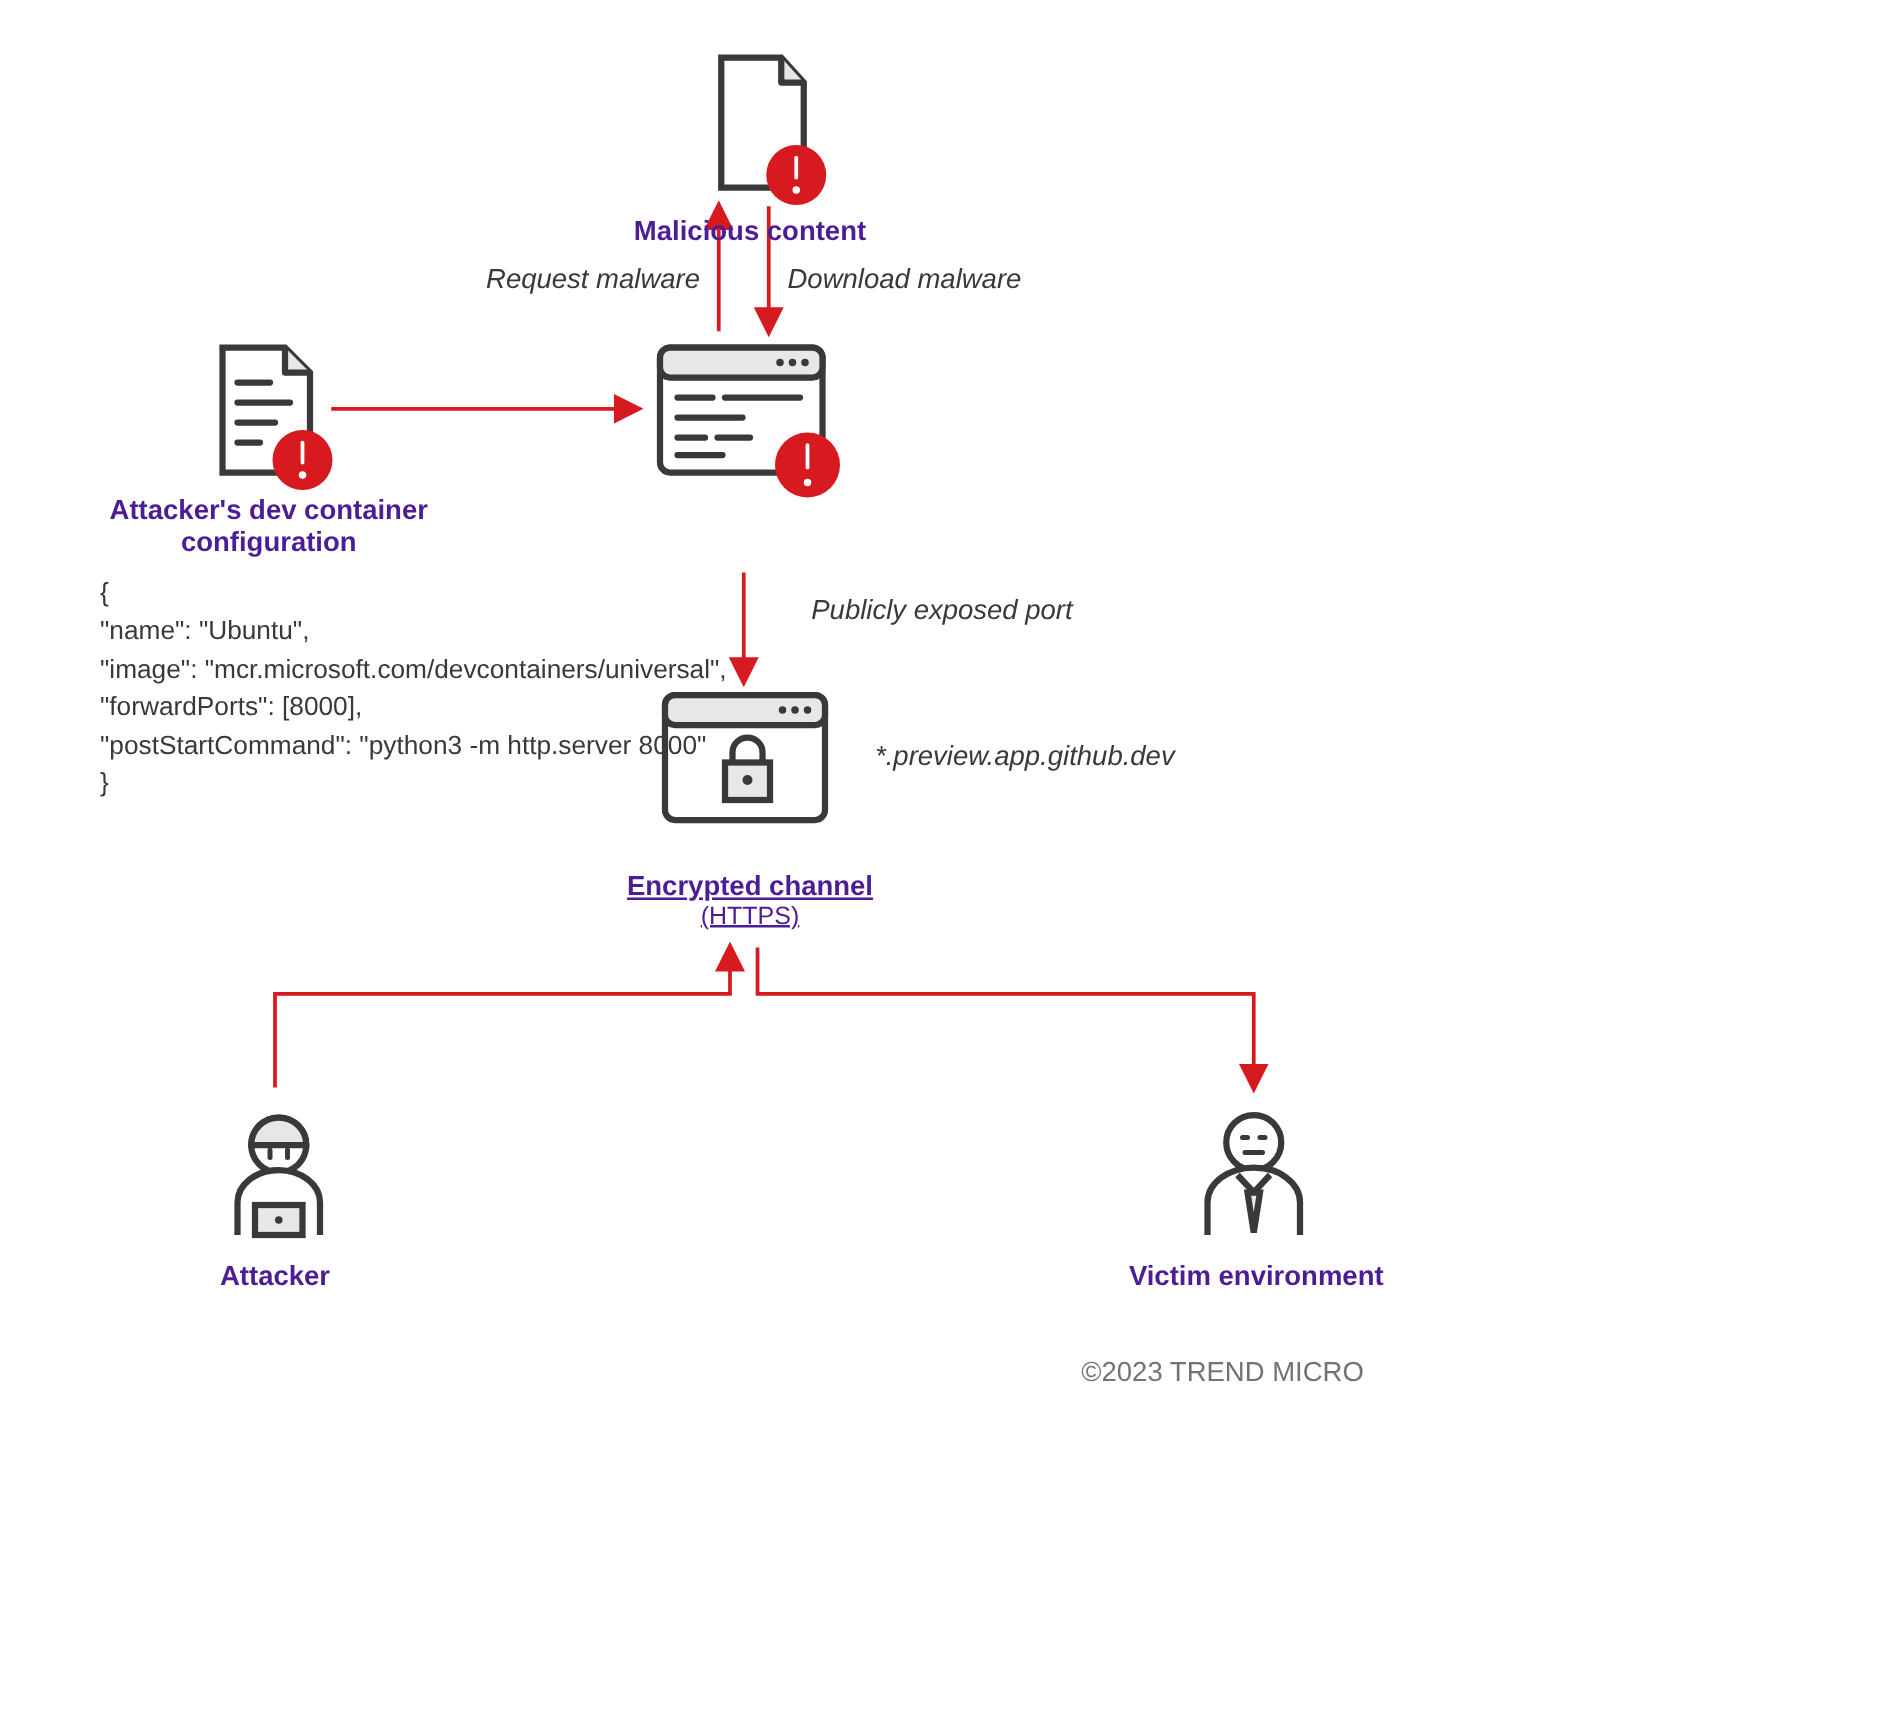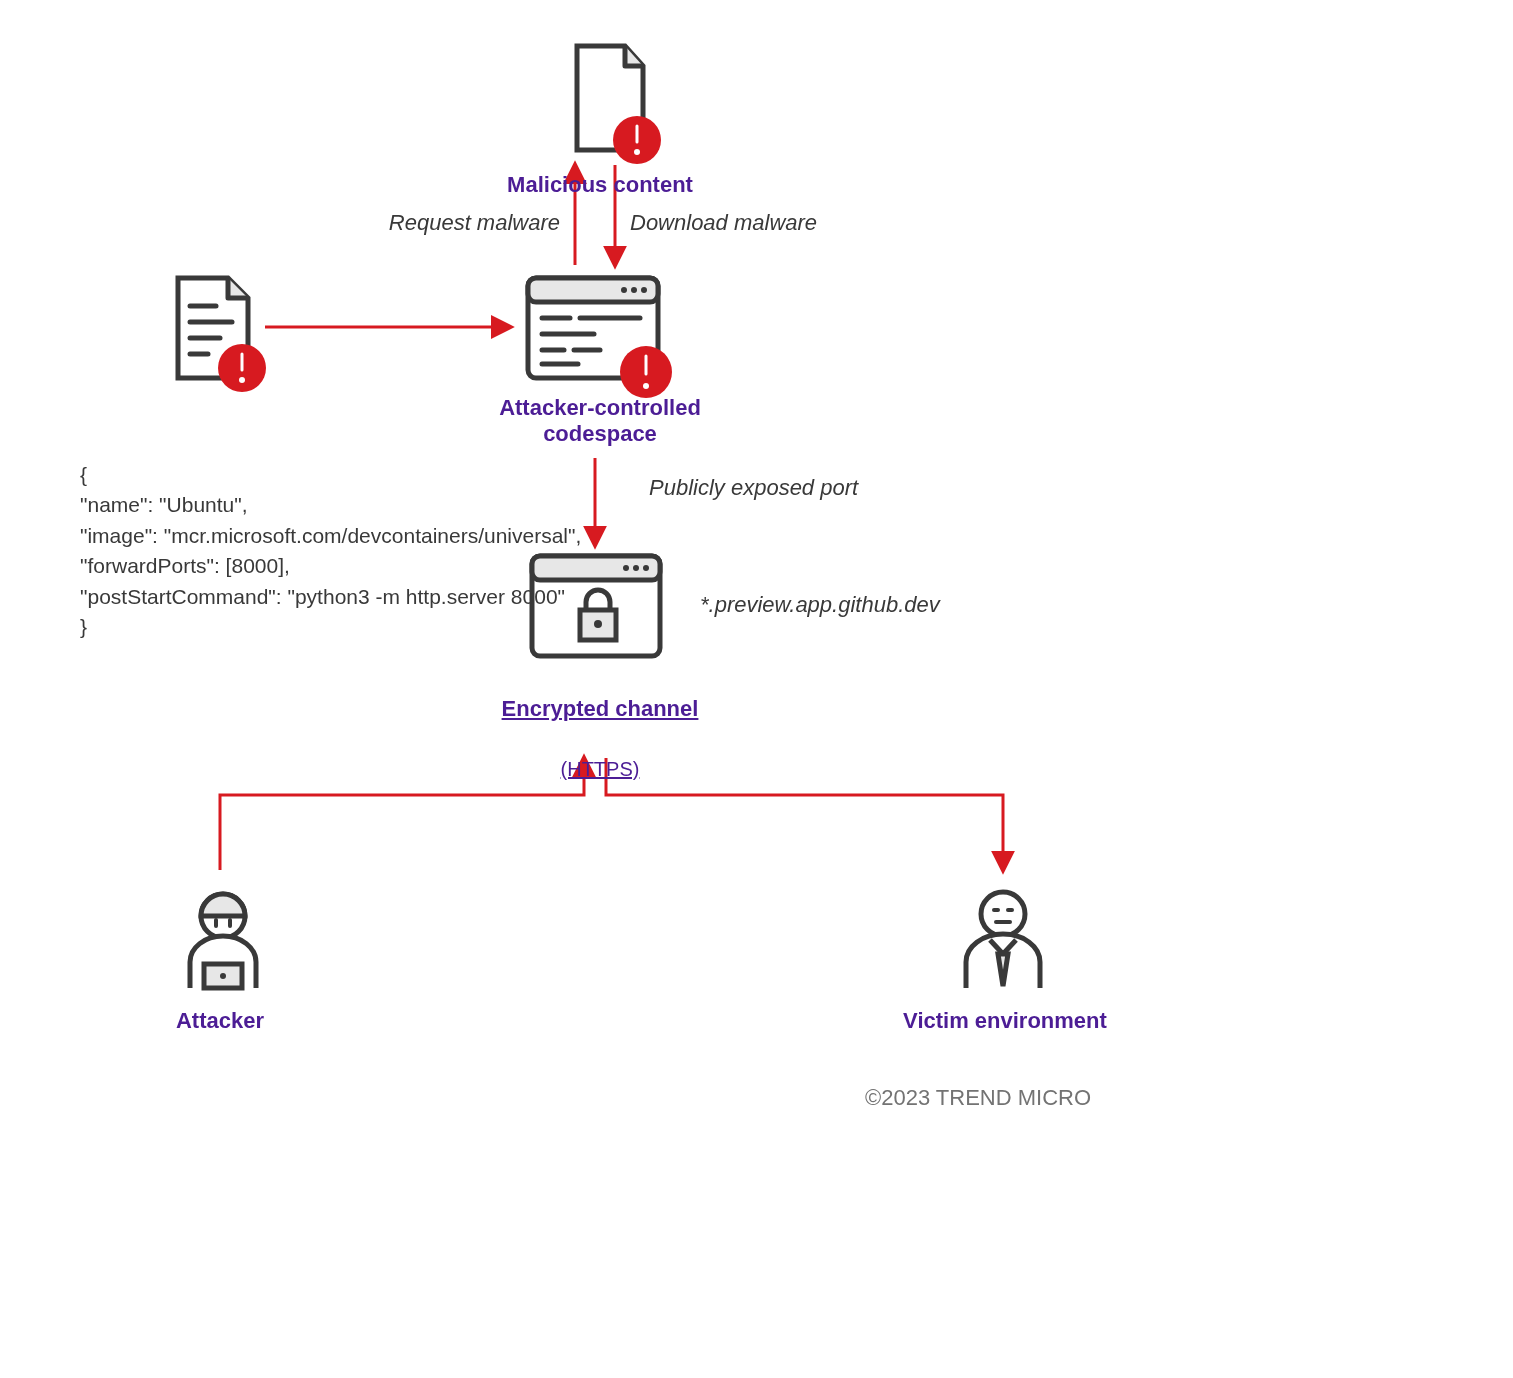--- a/index.html
+++ b/index.html
@@ -21,21 +21,20 @@
     position: absolute;
     text-align: center;
     font-weight: 700;
     font-size: 22px;
     color: #4c1d95;
   }
   .sub-label {
     font-weight: 400;
     font-size: 20px;
     display: block;
-    margin-top: 36px;
   }
   .edge-label {
     position: absolute;
     font-size: 22px;
     color: #393939;
     font-style: italic;
   }
   .code-block {
     position: absolute;
     font-family: Arial, Helvetica, sans-serif;
@@ -94,41 +93,41 @@
     <path d="M18 6 H68 L88 26 V106 H18 Z" fill="#fff" stroke="#393939" stroke-width="5"></path>
     <path d="M68 6 V26 H88" fill="#e7e7e7" stroke="#393939" stroke-width="5" stroke-linejoin="round"></path>
     <line x1="30" y1="34" x2="56" y2="34" stroke="#393939" stroke-width="5" stroke-linecap="round"></line>
     <line x1="30" y1="50" x2="72" y2="50" stroke="#393939" stroke-width="5" stroke-linecap="round"></line>
     <line x1="30" y1="66" x2="60" y2="66" stroke="#393939" stroke-width="5" stroke-linecap="round"></line>
     <line x1="30" y1="82" x2="48" y2="82" stroke="#393939" stroke-width="5" stroke-linecap="round"></line>
     <circle class="alert-badge" cx="82" cy="96" r="24"></circle>
     <line class="alert-stroke" x1="82" y1="82" x2="82" y2="98" stroke-linecap="round" stroke-width="5"></line>
     <circle cx="82" cy="108" r="3" fill="#fff"></circle>
   </svg>
+  <div class="node-label" style="left:60px; top:395px; width:310px;">
+    <span>Attacker's dev container</span><br>
+    <span>configuration</span>
+  </div>
 
   <svg class="icon" style="left:520px; top:270px;" width="160" height="140" viewBox="0 0 160 140">
     <rect x="8" y="8" width="130" height="100" rx="8" fill="#fff" stroke="#393939" stroke-width="5"></rect>
     <rect x="8" y="8" width="130" height="24" rx="8" fill="#e7e7e7" stroke="#393939" stroke-width="5"></rect>
     <circle cx="104" cy="20" r="3" fill="#393939"></circle>
     <circle cx="114" cy="20" r="3" fill="#393939"></circle>
     <circle cx="124" cy="20" r="3" fill="#393939"></circle>
     <line x1="22" y1="48" x2="50" y2="48" stroke="#393939" stroke-width="5" stroke-linecap="round"></line>
     <line x1="60" y1="48" x2="120" y2="48" stroke="#393939" stroke-width="5" stroke-linecap="round"></line>
     <line x1="22" y1="64" x2="74" y2="64" stroke="#393939" stroke-width="5" stroke-linecap="round"></line>
     <line x1="22" y1="80" x2="44" y2="80" stroke="#393939" stroke-width="5" stroke-linecap="round"></line>
     <line x1="54" y1="80" x2="80" y2="80" stroke="#393939" stroke-width="5" stroke-linecap="round"></line>
     <line x1="22" y1="94" x2="58" y2="94" stroke="#393939" stroke-width="5" stroke-linecap="round"></line>
     <circle class="alert-badge" cx="126" cy="102" r="26"></circle>
     <line class="alert-stroke" x1="126" y1="86" x2="126" y2="104" stroke-linecap="round" stroke-width="5"></line>
     <circle cx="126" cy="116" r="3" fill="#fff"></circle>
   </svg>
-  <div class="node-label" style="left:460px; top:395px; width:280px;">
-    <span>Attacker-controlled</span><br>
-    <span>codespace</span>
-  </div>
 
   <svg class="icon" style="left:524px; top:548px;" width="150" height="130" viewBox="0 0 150 130">
     <rect x="8" y="8" width="128" height="100" rx="8" fill="#fff" stroke="#393939" stroke-width="5"></rect>
     <rect x="8" y="8" width="128" height="24" rx="8" fill="#e7e7e7" stroke="#393939" stroke-width="5"></rect>
     <circle cx="102" cy="20" r="3" fill="#393939"></circle>
     <circle cx="112" cy="20" r="3" fill="#393939"></circle>
     <circle cx="122" cy="20" r="3" fill="#393939"></circle>
 
     <rect x="56" y="62" width="36" height="30" fill="#e7e7e7" stroke="#393939" stroke-width="5"></rect>
     <path d="M62 62 V54 a12 12 0 0 1 24 0 V62" fill="none" stroke="#393939" stroke-width="5"></path>

